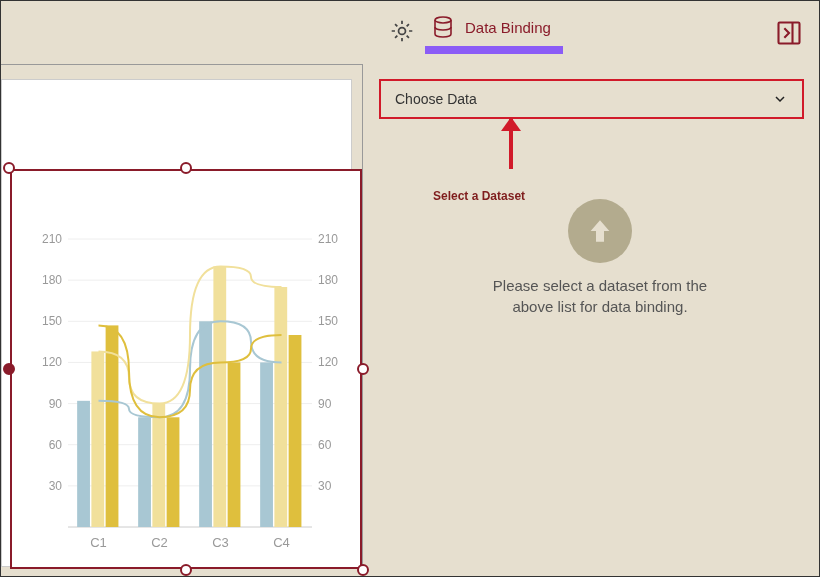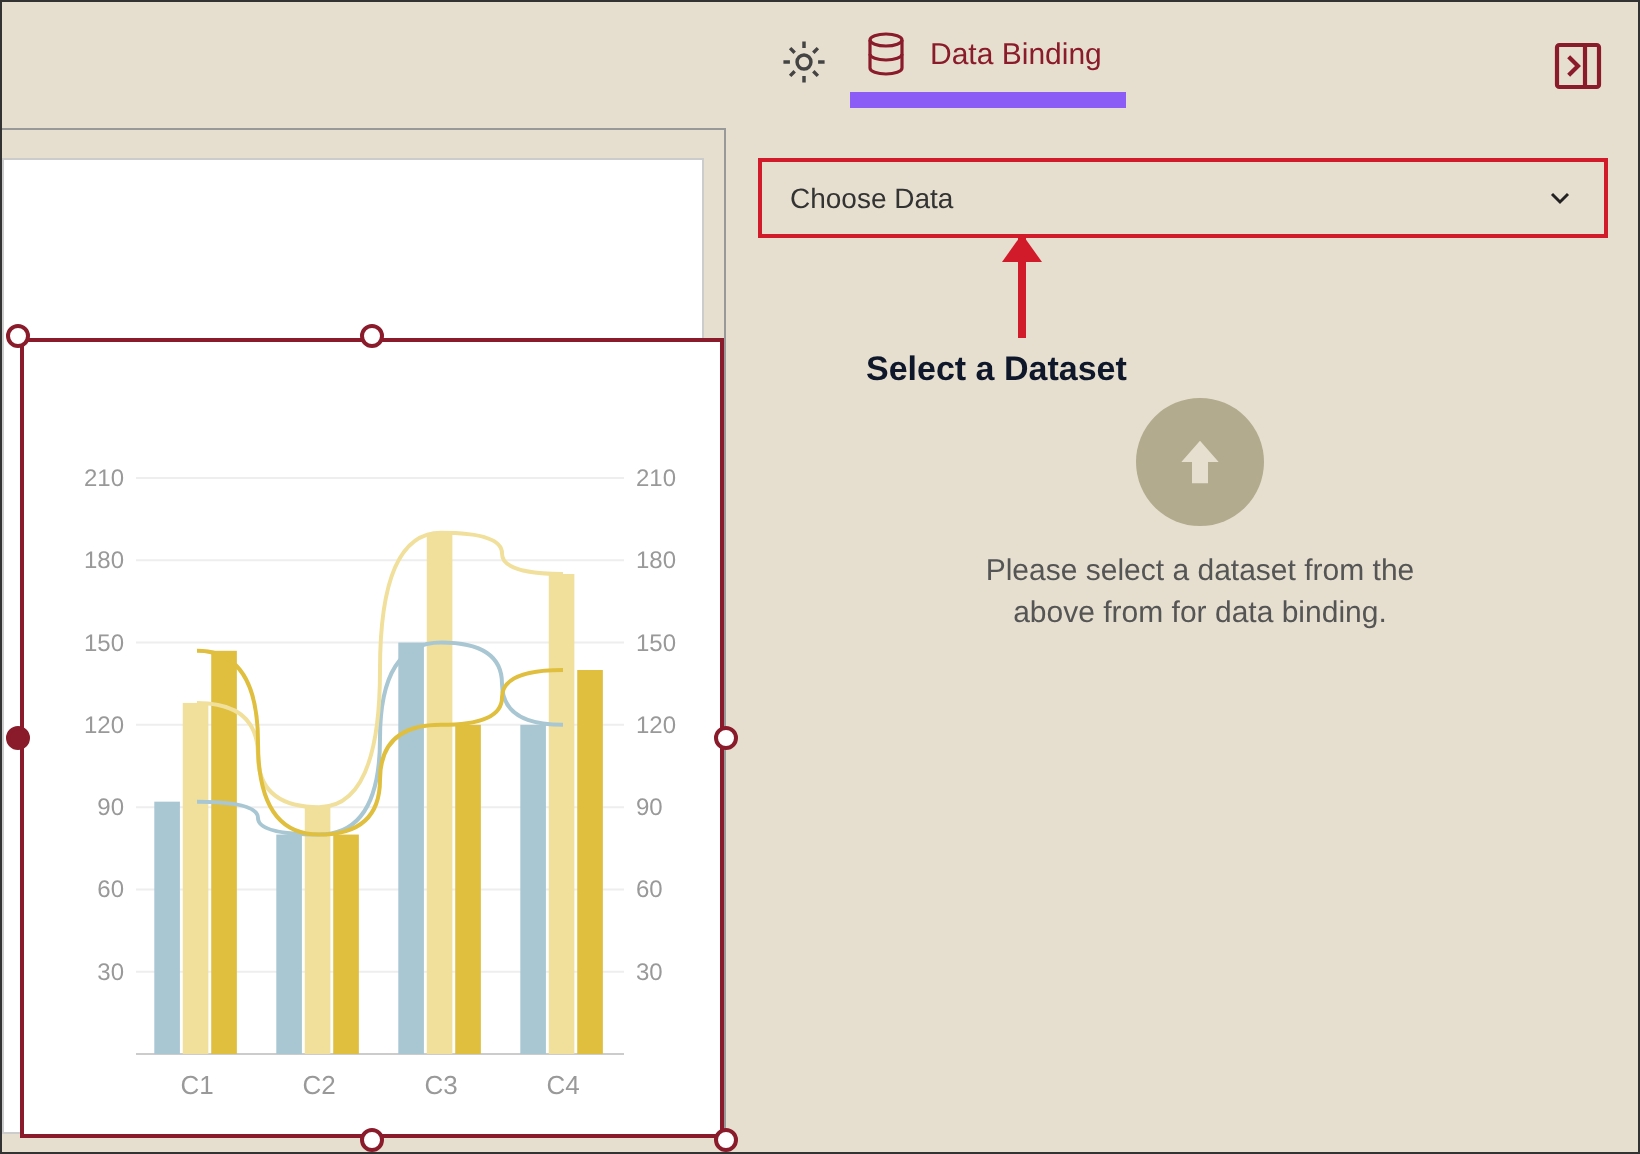--- a/index.html
+++ b/index.html
@@ -72,25 +72,25 @@
   .callout-arrow::before {
     content: "";
     position: absolute;
     top: -2px; left: -8px;
     border-left: 10px solid transparent;
     border-right: 10px solid transparent;
     border-bottom: 14px solid #d11a2a;
   }
   .callout-text {
     position: absolute;
-    top: 174px;
+    top: 188px;
     left: 432px;
-    color: #0f172a;
+    color: #7f1d1d;
     font-weight: bold;
-    font-size: 17px;
+    font-size: 12px;
   }
   
   .upload-circle {
     position: absolute;
     top: 198px; left: 567px;
     width: 64px; height: 64px;
     background: #b3ab8e;
     border-radius: 50%;
     display: flex; align-items: center; justify-content: center;
   }
@@ -199,21 +199,21 @@
 <div class="callout-arrow"></div>
 <div class="callout-text">Select a Dataset</div>
 
 <div class="upload-circle">
   <svg width="32" height="32" viewBox="0 0 24 24" fill="#e6dfcf">
     <path d="M12 4l7 8h-4v8h-6v-8H5z"></path>
   </svg>
 </div>
 <div class="help-text">
   <span>Please select a dataset from the</span><br>
-  <span>above from for data binding.</span>
+  <span>above list for data binding.</span>
 </div>
 
 <div class="preview-frame">
   <div class="preview-inner"></div>
 </div>
 
 <div class="chart-widget-outer">
   <div class="chart-widget">
     <div class="plot">
       <svg id="chart-svg" width="328" height="324" viewBox="0 0 328 324">

